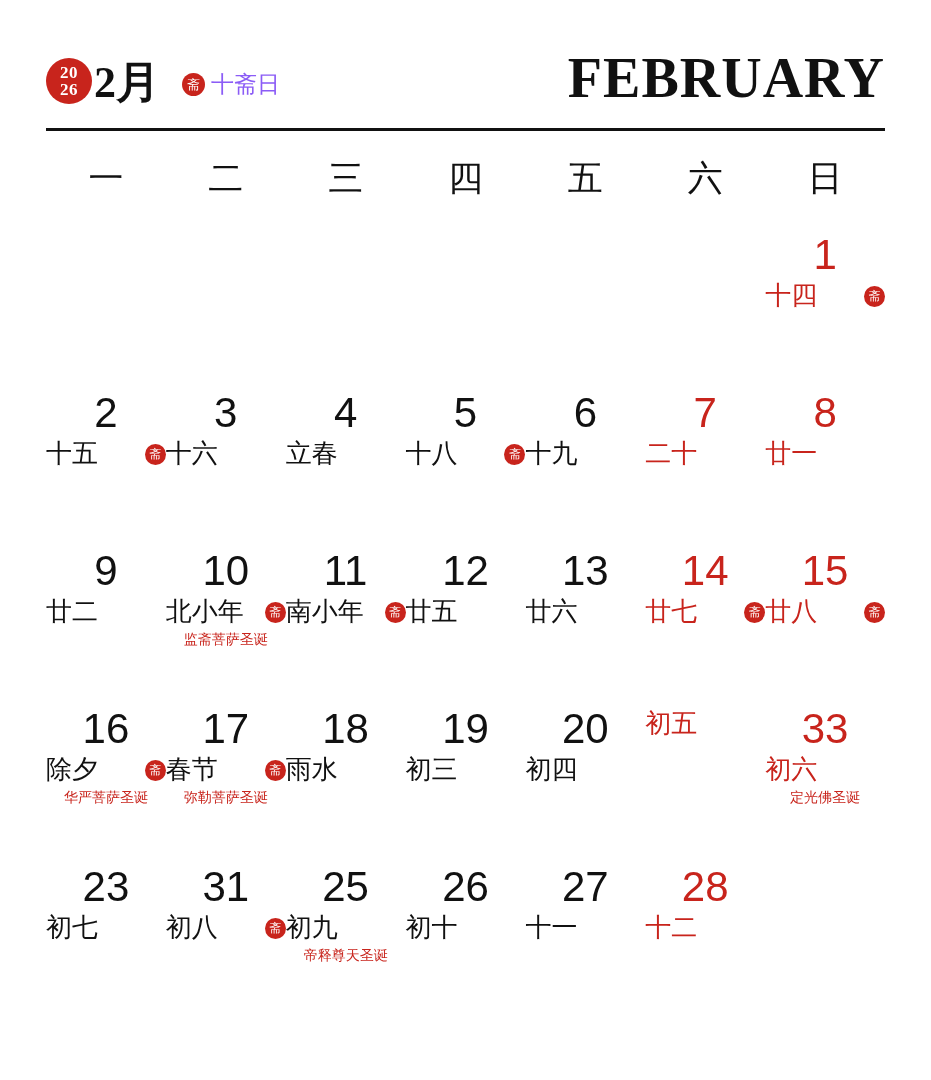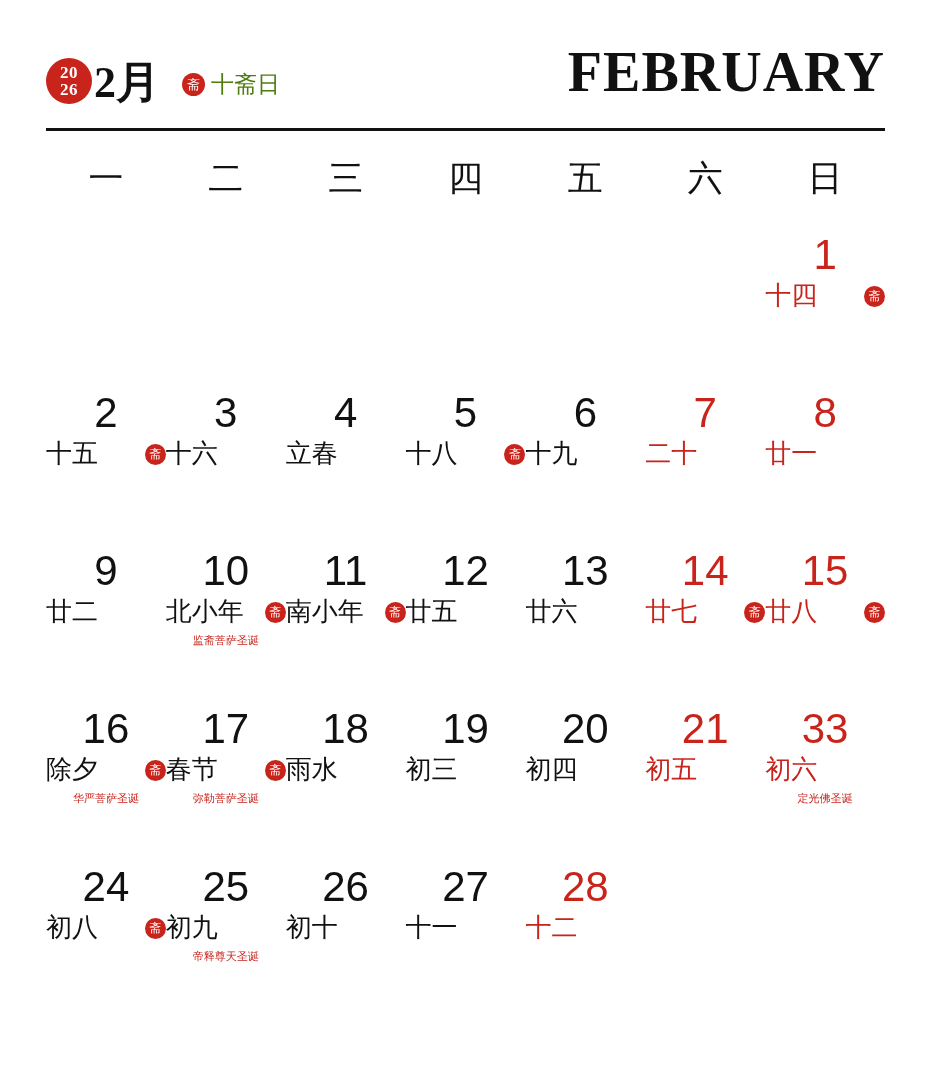--- a/index.html
+++ b/index.html
@@ -74,30 +74,30 @@
     color: #fff;
     font-size: 13px;
     line-height: 23px;
     text-align: center;
     font-family: "DejaVu Sans", sans-serif;
   }
   .zhai-text {
     font-family: "Liberation Serif", serif;
     font-size: 23px;
     margin-left: 6px;
-    color: #4d7c0f;
+    color: #8b5cf6;
   }
   .month-en {
     font-family: "Liberation Serif", serif;
     font-size: 56px;
     font-weight: bold;
     letter-spacing: 1px;
     line-height: 56px;
     color: #111;
-    margin-bottom: 12px;
+    margin-bottom: 6px;
   }
   .rule {
     height: 3px;
     background: #111;
     margin-top: 16px;
   }
 
   
   .weekdays {
     display: grid;
@@ -158,21 +158,21 @@
     color: #fff;
     font-size: 12px;
     line-height: 21px;
     text-align: center;
     margin-left: 3px;
     font-family: "DejaVu Sans", sans-serif;
     flex: none;
   }
   .fest {
     font-family: "Liberation Serif", serif;
-    font-size: 11px;
+    font-size: 14px;
     line-height: 20px;
     color: #c8241c;
     margin-top: 4px;
     white-space: nowrap;
   }
 </style>
 </head>
 <body>
 
 <div class="page">
@@ -337,34 +337,39 @@
           <span class="lunar">初三</span>
         </div>
       </div>
       <div class="cell">
         <div class="daynum">20</div>
         <div class="lunar-line">
           <span class="lunar">初四</span>
         </div>
       </div>
       <div class="cell red">
-        <div class="daynum">21</div>
         <div class="lunar-line">
           <span class="lunar">初五</span>
         </div>
       </div>
       <div class="cell red">
         <div class="daynum">33</div>
         <div class="lunar-line">
           <span class="lunar">初六</span>
         </div>
         <div class="fest">定光佛圣诞</div>
       </div>
       <div class="cell">
-        <div class="daynum">24</div>
+        <div class="daynum">23</div>
+        <div class="lunar-line">
+          <span class="lunar">初七</span>
+        </div>
+      </div>
+      <div class="cell">
+        <div class="daynum">31</div>
         <div class="lunar-line">
           <span class="lunar">初八</span>
           <span class="badge">斋</span>
         </div>
       </div>
       <div class="cell">
         <div class="daynum">25</div>
         <div class="lunar-line">
           <span class="lunar">初九</span>
         </div>

